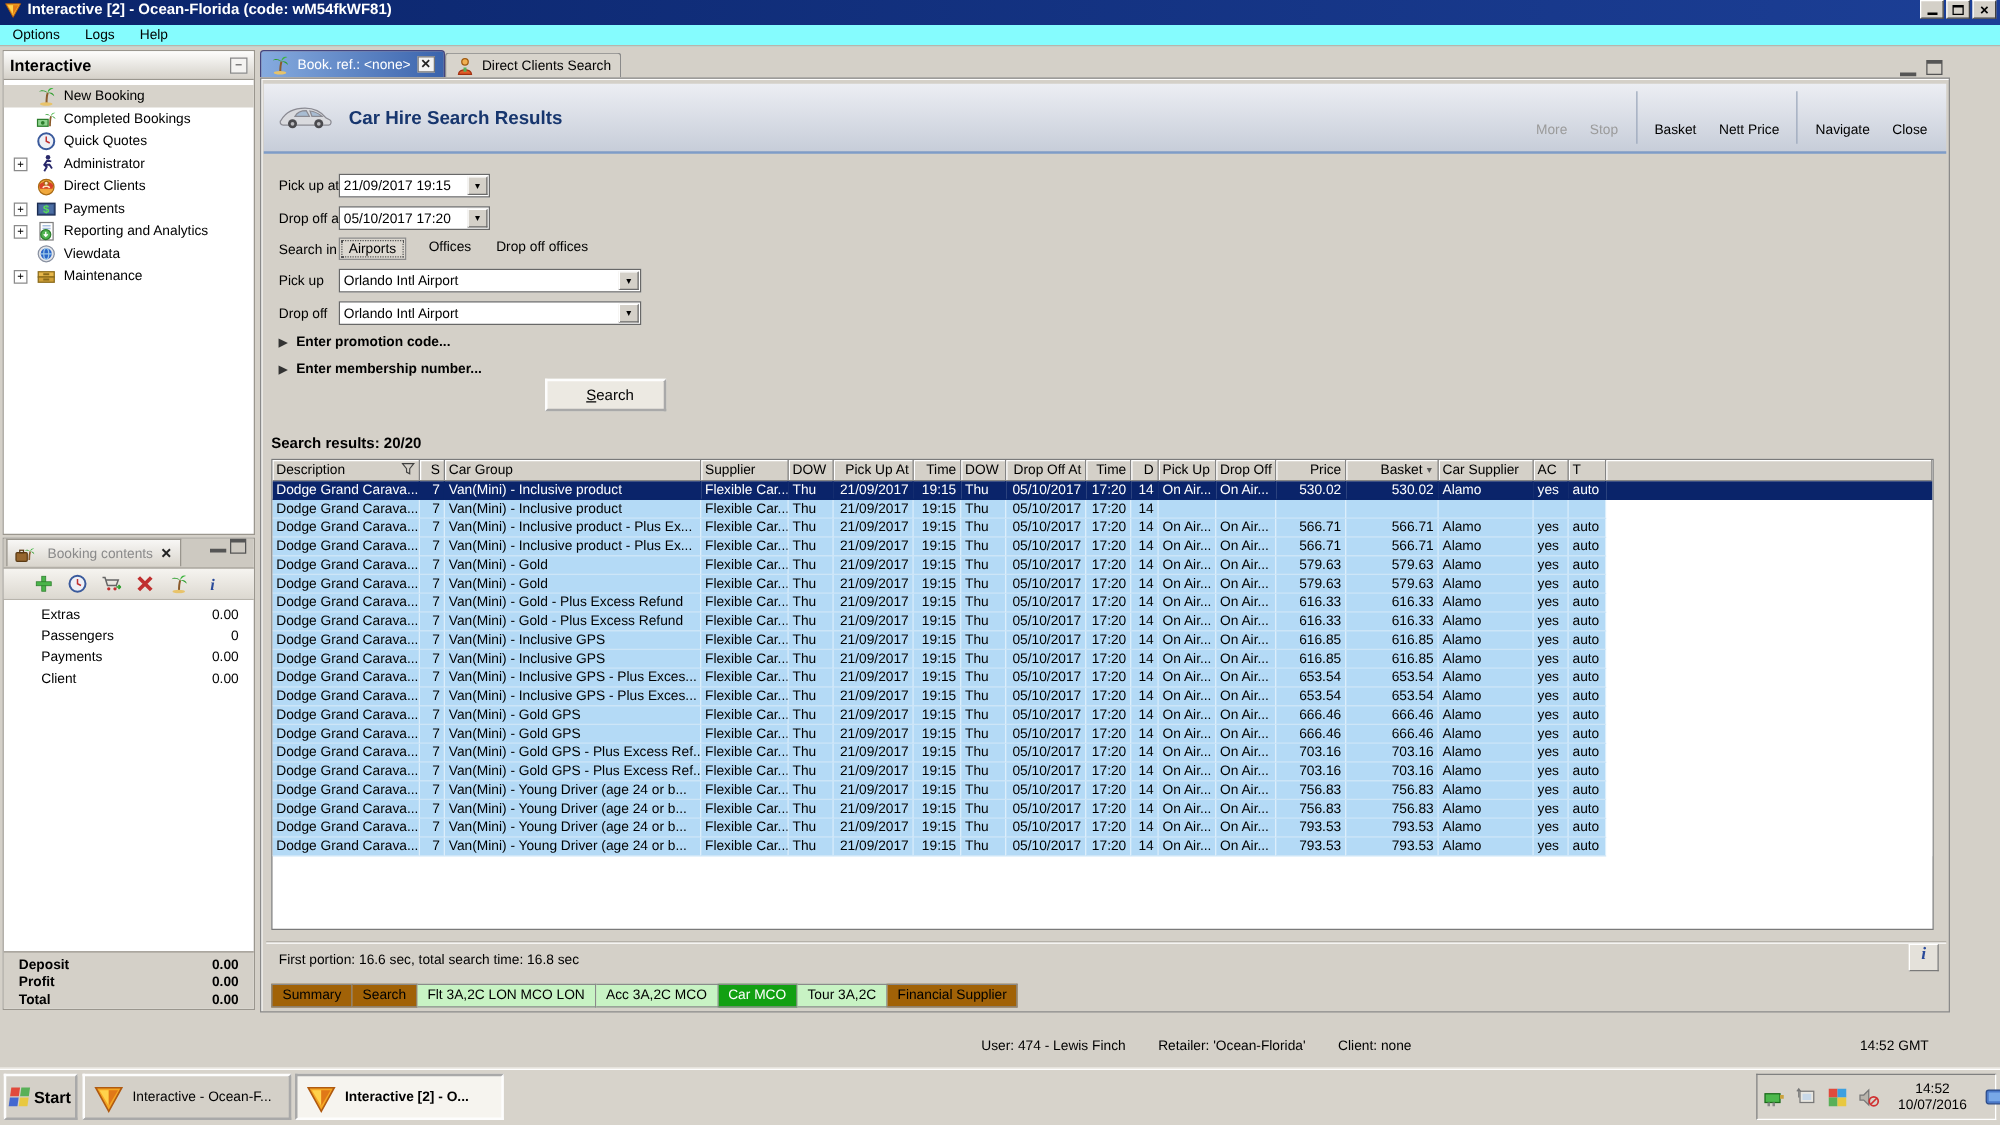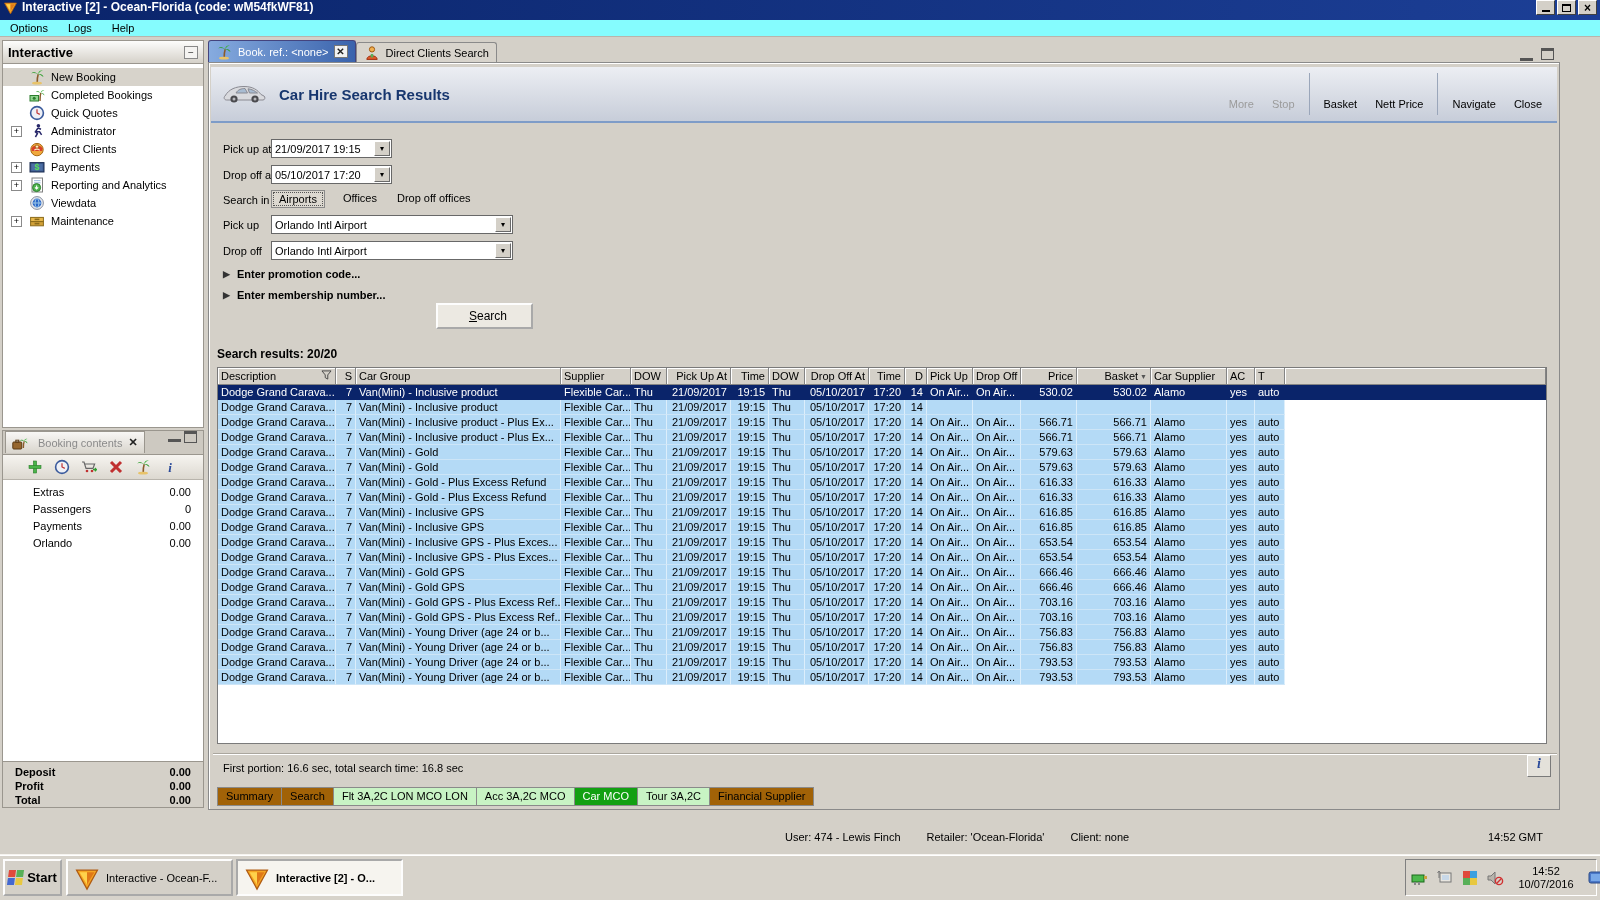--- a/index.html
+++ b/index.html
@@ -328,21 +328,21 @@
       </div>
       <div class="bitem">
         <span>Passengers</span>
         <span>0</span>
       </div>
       <div class="bitem">
         <span>Payments</span>
         <span>0.00</span>
       </div>
       <div class="bitem">
-        <span>Orlando</span>
+        <span>Client</span>
         <span>0.00</span>
       </div>
     </div>
   <div class="btotals">
       <div class="btotal">
         <span>Deposit</span>
         <span>0.00</span>
       </div>
       <div class="btotal">
         <span>Profit</span>

